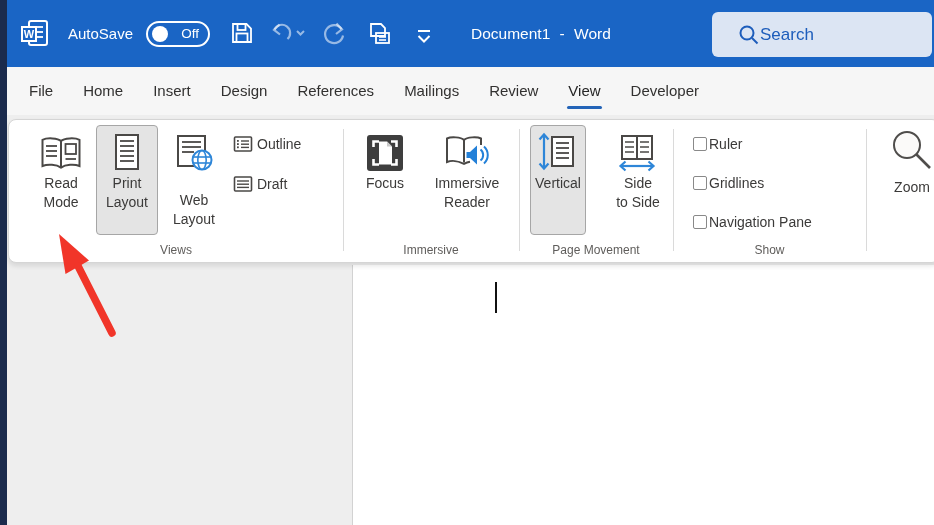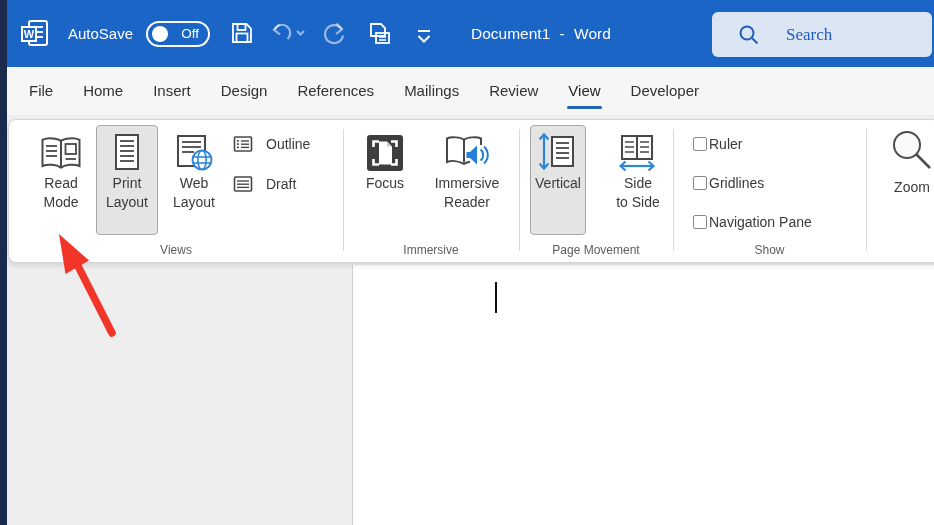--- a/index.html
+++ b/index.html
@@ -15,38 +15,38 @@
   
   .titlebar { position:absolute; left:0; top:0; width:934px; height:67px; background:#1a65c5; z-index:10; }
   .titlebar .app-icon { position:absolute; left:20px; top:18px; width:30px; height:30px; cursor:pointer; }
   .autosave-label { position:absolute; left:68px; top:0; height:67px; line-height:67px; color:#fff; font-size:15px; }
   .autosave-toggle { position:absolute; left:146px; top:21px; width:64px; height:26px; border:2px solid #fff; border-radius:14px; background:transparent; cursor:pointer; }
   .autosave-toggle .knob { position:absolute; left:4px; top:3px; width:16px; height:16px; border-radius:50%; background:#fff; }
   .autosave-toggle .state { position:absolute; right:9px; top:2px; color:#fff; font-size:13.5px; line-height:18px; }
   .qat-btn { position:absolute; top:20px; width:28px; height:28px; background:transparent; border:none; cursor:pointer; padding:0; }
   .doc-title { position:absolute; left:471px; top:0; height:67px; line-height:67px; color:#fff; font-size:15.5px; word-spacing:5px; white-space:nowrap; }
   .searchbox { position:absolute; left:712px; top:12px; width:220px; height:45px; background:#dce5f3; border-radius:6px; display:flex; align-items:center; padding-left:26px; cursor:text; }
-  .searchbox input { border:none; outline:none; background:transparent; margin-left:26px; width:140px; font-size:17px; color:#1d5dbb; font-family:Liberation Serif, serif; }
+  .searchbox input { border:none; outline:none; background:transparent; margin-left:0; width:140px; font-size:17px; color:#1d5dbb; font-family:Liberation Sans, sans-serif; }
   .searchbox input::placeholder { color:#1d5dbb; opacity:1; }
 
   
   .tabrow { position:absolute; left:0; top:67px; width:934px; height:48px; background:#f6f6f6; display:flex; align-items:center; padding-left:14px; z-index:5; }
   .tab { position:relative; padding:0 15px; height:48px; line-height:48px; font-size:15px; color:#323130; cursor:pointer; white-space:nowrap; }
   .tab.active { font-weight:400; color:#262626; }
   .tab.active::after { content:""; position:absolute; left:14px; right:14px; bottom:6px; height:3px; border-radius:2px; background:#2464b8; }
 
   
   .ribbon { position:absolute; left:8px; top:119px; width:932px; height:144px; background:#ffffff; border:1px solid #d5d5d5; border-radius:8px; box-shadow:0 3px 5px rgba(0,0,0,0.10); z-index:6; }
   .vsep { position:absolute; top:9px; height:122px; width:1px; background:#dadada; }
   .grouplabel { position:absolute; bottom:5px; text-align:center; font-size:12px; color:#5f5d5b; }
   .bigbtn { position:absolute; top:5px; height:110px; display:flex; flex-direction:column; align-items:center; cursor:pointer; border:1px solid transparent; border-radius:4px; }
   .bigbtn.selected { background:#e4e4e4; border-color:#a6a6a6; }
   .bicon { height:48px; display:flex; align-items:flex-end; justify-content:center; padding-top:4px; }
   .blabel { font-size:14px; line-height:19px; color:#3b3a39; text-align:center; }
-  .smallbtn { position:absolute; left:224px; height:28px; display:flex; align-items:center; gap:13px; cursor:pointer; }
+  .smallbtn { position:absolute; left:224px; height:28px; display:flex; align-items:center; gap:4px; cursor:pointer; }
   .smallbtn .slabel { font-size:14px; color:#3b3a39; white-space:nowrap; }
   .chkrow { position:absolute; left:684px; height:18px; display:flex; align-items:center; gap:2px; cursor:pointer; }
   .chk { width:14px; height:14px; border:1.6px solid #898989; border-radius:2px; background:#fff; }
   .chklabel { font-size:14px; color:#3b3a39; white-space:nowrap; }
 
   
   .canvas { position:absolute; left:0; top:115px; width:934px; height:410px; background:#eeeeee; }
   .page { position:absolute; left:352px; top:150px; width:582px; height:260px; background:#ffffff; border-left:1px solid #d2d2d2; }
   .caret { position:absolute; left:495px; top:167px; width:2px; height:31px; background:#111; }
 
@@ -160,21 +160,21 @@
             <line x1="13" y1="9" x2="27" y2="9" stroke="#4a4846" stroke-width="1.8"></line>
             <line x1="13" y1="14" x2="27" y2="14" stroke="#4a4846" stroke-width="1.8"></line>
             <line x1="13" y1="19" x2="27" y2="19" stroke="#4a4846" stroke-width="1.8"></line>
             <line x1="13" y1="24" x2="27" y2="24" stroke="#4a4846" stroke-width="1.8"></line>
             <line x1="13" y1="29" x2="27" y2="29" stroke="#4a4846" stroke-width="1.8"></line>
           </svg>
         </span>
         <span class="blabel">Print Layout</span>
       </div>
 
-      <div class="bigbtn" style="left:153px; width:64px;">
+      <div class="bigbtn" style="left:153px; width:64px;gap:17px;">
         <span class="bicon">
           <svg width="44" height="42" viewBox="0 0 44 42">
             <rect x="6" y="4" width="27" height="30" fill="#fff" stroke="#4a4846" stroke-width="2"></rect>
             <line x1="10" y1="10" x2="29" y2="10" stroke="#4a4846" stroke-width="1.8"></line>
             <line x1="10" y1="15" x2="29" y2="15" stroke="#4a4846" stroke-width="1.8"></line>
             <line x1="10" y1="20" x2="22" y2="20" stroke="#4a4846" stroke-width="1.8"></line>
             <circle cx="30" cy="28" r="9.5" fill="#fff" stroke="#2e86d8" stroke-width="2"></circle>
             <ellipse cx="30" cy="28" rx="4.2" ry="9.5" fill="none" stroke="#2e86d8" stroke-width="1.6"></ellipse>
             <line x1="21" y1="25" x2="39" y2="25" stroke="#2e86d8" stroke-width="1.6"></line>
             <line x1="21" y1="31" x2="39" y2="31" stroke="#2e86d8" stroke-width="1.6"></line>

